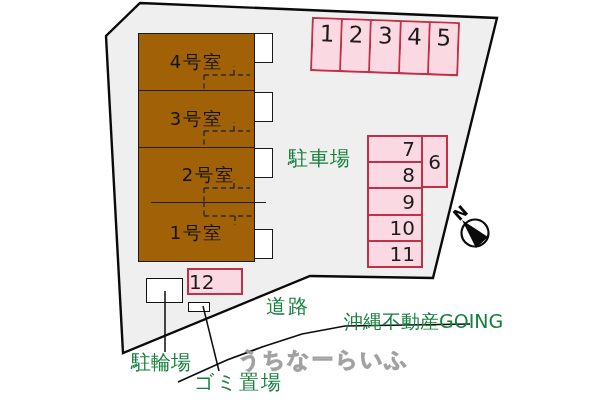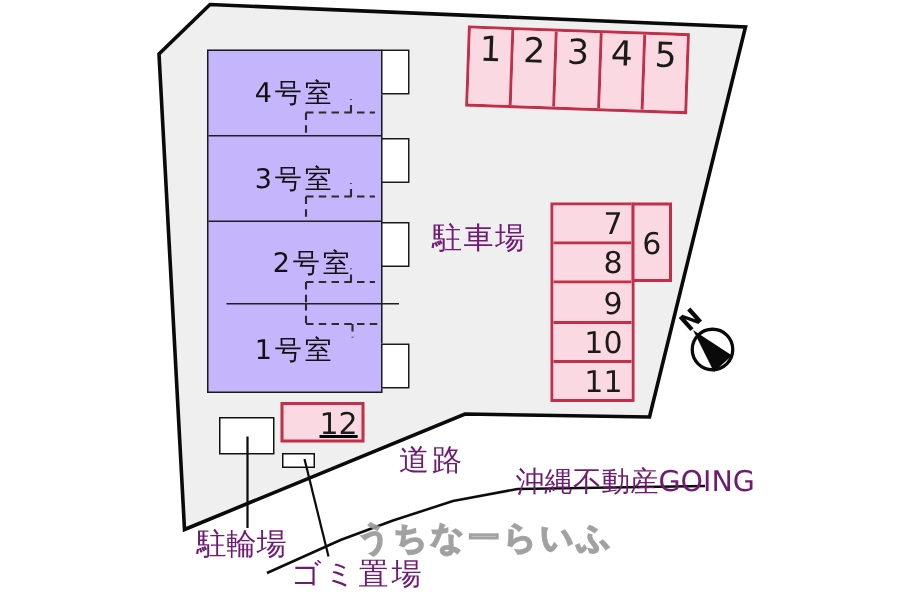--- a/index.html
+++ b/index.html
@@ -1,21 +1,21 @@
 <!DOCTYPE html>
 <html><head>
 <meta charset="utf-8">
 <style>
   html,body{margin:0;padding:0;background:#fff;}
   #canvas{position:relative;width:600px;height:400px;background:#fff;overflow:hidden;
           font-family:"DejaVu Sans","Liberation Sans",sans-serif;}
   .abs{position:absolute;box-sizing:border-box;}
   svg.layer{position:absolute;left:0;top:0;pointer-events:none;}
   
-  #building{left:138px;top:33px;width:117px;height:229px;background:#c4b5fd;
+  #building{left:138px;top:33px;width:117px;height:229px;background:#a16207;
             border:1.6px solid #1a1a1a;z-index:2;}
   .room{position:absolute;left:0;width:100%;display:flex;align-items:center;justify-content:center;
         box-sizing:border-box;}
   .room-divided{border-bottom:1.6px solid #1f1f1f;}
   .room span{font-size:18px;color:#111;letter-spacing:2px;}
   .balcony{background:#fff;border:1.6px solid #1a1a1a;z-index:3;}
   
   .pk{background:#fbd9e3;box-sizing:border-box;}
   #row15{left:312px;top:17px;width:148px;height:54px;transform:rotate(2deg);
          transform-origin:0 0;display:flex;border:2px solid #c03049;z-index:2;}
@@ -25,26 +25,26 @@
   #row15 .cell span{font-size:23px;color:#1b1b1b;}
   #col711{left:367px;top:135px;width:56px;height:133px;border:2px solid #c03049;
           display:flex;flex-direction:column;z-index:2;}
   #col711 .cell{flex:1;display:flex;justify-content:flex-end;align-items:center;
                 border-bottom:2px solid #c03049;padding-right:6px;}
   #col711 .cell:last-child{border-bottom:none;}
   .pknum{font-size:20px;color:#1b1b1b;}
   #space6{left:421px;top:135px;width:27px;height:53px;border:2px solid #c03049;
           display:flex;align-items:center;justify-content:center;z-index:2;}
   #space12{left:187px;top:268px;width:56px;height:27px;border:2px solid #c03049;
-           display:flex;align-items:center;justify-content:flex-start;padding-left:24px;z-index:2;text-decoration:underline;}
+           display:flex;align-items:center;justify-content:flex-start;padding-left:0;z-index:2;}
   
   #bike-rect{left:146px;top:278px;width:37px;height:25px;background:#fff;border:1.6px solid #111;z-index:2;}
   #garbage-rect{left:188px;top:302px;width:22px;height:10px;background:#fff;border:1.6px solid #111;z-index:2;}
   
-  .lbl{position:absolute;color:#701a75;font-size:20px;white-space:nowrap;z-index:5;line-height:1.05;}
+  .lbl{position:absolute;color:#15803d;font-size:20px;white-space:nowrap;z-index:5;line-height:1.05;}
   #lbl-parking{left:288px;top:148px;letter-spacing:1px;}
   #lbl-road{left:266px;top:296px;letter-spacing:2px;}
   #lbl-bike{left:131px;top:352px;}
   #lbl-garbage{left:194px;top:372px;letter-spacing:2px;}
   #brand{left:344px;top:312px;font-weight:normal;font-size:19px;letter-spacing:0px;z-index:5;}
   #watermark{left:238px;top:348px;font-size:22px;font-weight:bold;letter-spacing:2px;
              color:rgba(190,190,190,0.5);-webkit-text-stroke:1.1px rgba(150,150,150,0.85);
              z-index:4;}
 </style>
 </head>

